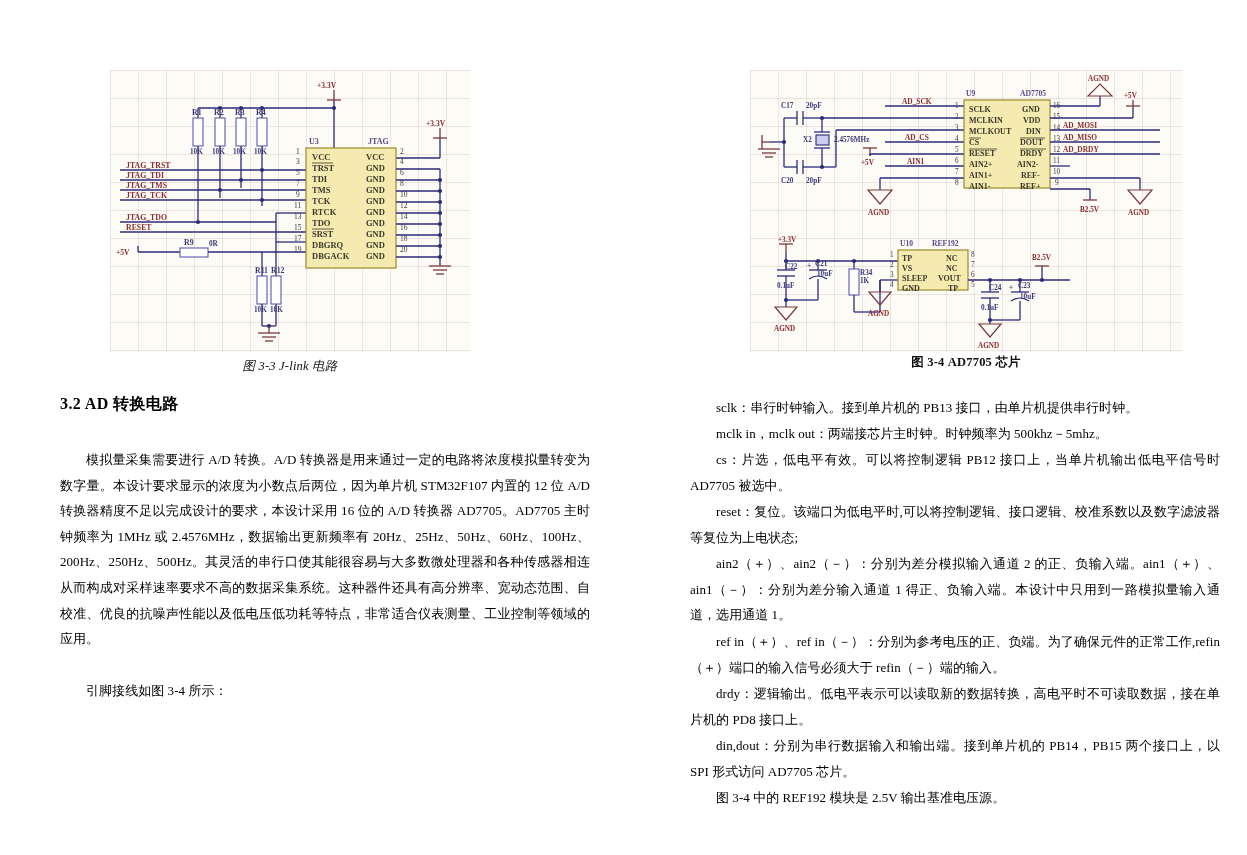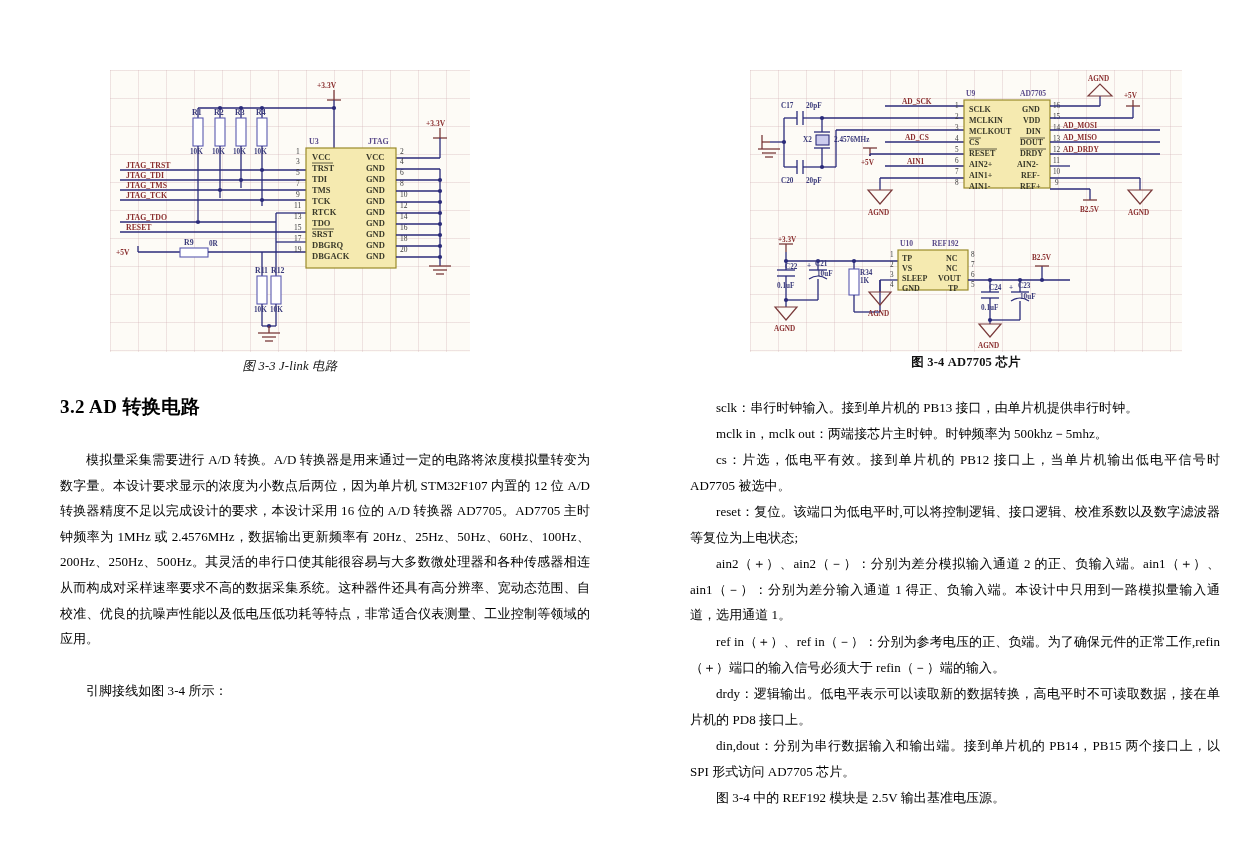--- a/index.html
+++ b/index.html
@@ -48,21 +48,21 @@
     font-family: "Liberation Serif", serif;
     color: #111;
     letter-spacing: 0.2px;
   }
 
   
   .heading {
     position: absolute;
     font-family: "Liberation Serif", serif;
     font-weight: bold;
-    font-size: 19px;
+    font-size: 16px;
     letter-spacing: 0.4px;
     color: #000;
   }
   .para {
     position: absolute;
     width: 530px;
     font-size: 13px;
     line-height: 25.6px;
     text-align: justify;
     text-justify: inter-ideograph;
@@ -525,21 +525,21 @@
   <h2 class="heading" style="left:60px; top:394px; margin:0;">3.2 AD 转换电路</h2>
 
   <p class="para indent" style="left:60px; top:434px;">模拟量采集需要进行 A/D 转换。A/D 转换器是用来通过一定的电路将浓度模拟量转变为数字量。本设计要求显示的浓度为小数点后两位，因为单片机 STM32F107 内置的 12 位 A/D 转换器精度不足以完成设计的要求，本设计采用 16 位的 A/D 转换器 AD7705。AD7705 主时钟频率为 1MHz 或 2.4576MHz，数据输出更新频率有 20Hz、25Hz、50Hz、60Hz、100Hz、200Hz、250Hz、500Hz。其灵活的串行口使其能很容易与大多数微处理器和各种传感器相连从而构成对采样速率要求不高的数据采集系统。这种器件还具有高分辨率、宽动态范围、自校准、优良的抗噪声性能以及低电压低功耗等特点，非常适合仪表测量、工业控制等领域的应用。</p>
 
   <p class="para indent" style="left:60px; top:665px;">引脚接线如图 3-4 所示：</p>
 
   <p class="para indent" style="left:690px; top:382px;">sclk：串行时钟输入。接到单片机的 PB13 接口，由单片机提供串行时钟。</p>
 
   <p class="para indent" style="left:690px; top:408px;">mclk in，mclk out：两端接芯片主时钟。时钟频率为 500khz－5mhz。</p>
 
-  <p class="para indent" style="left:690px; top:434px;">cs：片选，低电平有效。接到单片机的 PB12 接口上，当单片机输出低电平信号时 AD7705 被选中。</p>
+  <p class="para indent" style="left:690px; top:434px;">cs：片选，低电平有效。可以将控制逻辑 PB12 接口上，当单片机输出低电平信号时 AD7705 被选中。</p>
 
   <p class="para indent" style="left:690px; top:486px;">reset：复位。该端口为低电平时,可以将控制逻辑、接口逻辑、校准系数以及数字滤波器等复位为上电状态;</p>
 
   <p class="para indent" style="left:690px; top:538px;">ain2（＋）、ain2（－）：分别为差分模拟输入通道 2 的正、负输入端。ain1（＋）、ain1（－）：分别为差分输入通道 1 得正、负输入端。本设计中只用到一路模拟量输入通道，选用通道 1。</p>
 
   <p class="para indent" style="left:690px; top:616px;">ref in（＋）、ref in（－）：分别为参考电压的正、负端。为了确保元件的正常工作,refin（＋）端口的输入信号必须大于 refin（－）端的输入。</p>
 
   <p class="para indent" style="left:690px; top:668px;">drdy：逻辑输出。低电平表示可以读取新的数据转换，高电平时不可读取数据，接在单片机的 PD8 接口上。</p>
 
   <p class="para indent" style="left:690px; top:720px;">din,dout：分别为串行数据输入和输出端。接到单片机的 PB14，PB15 两个接口上，以 SPI 形式访问 AD7705 芯片。</p>

